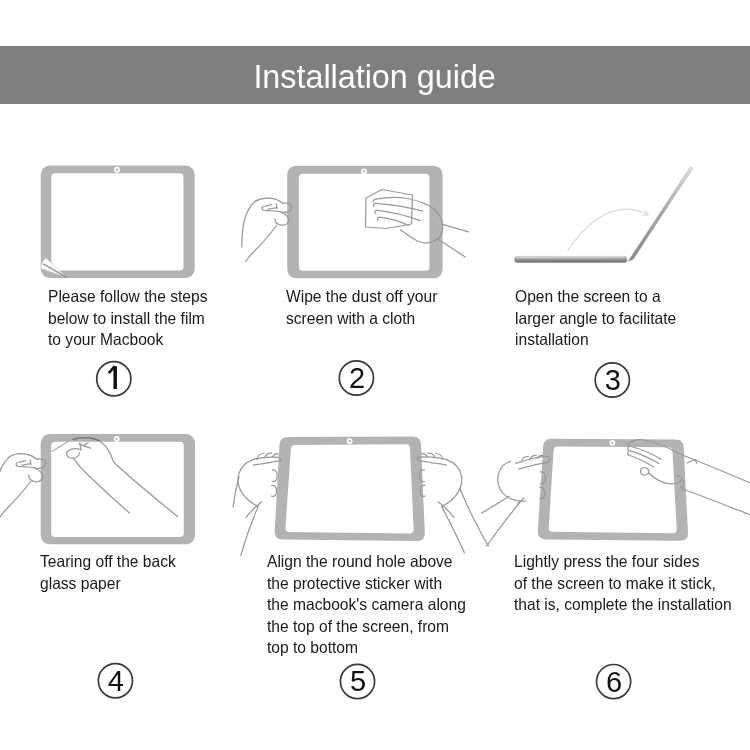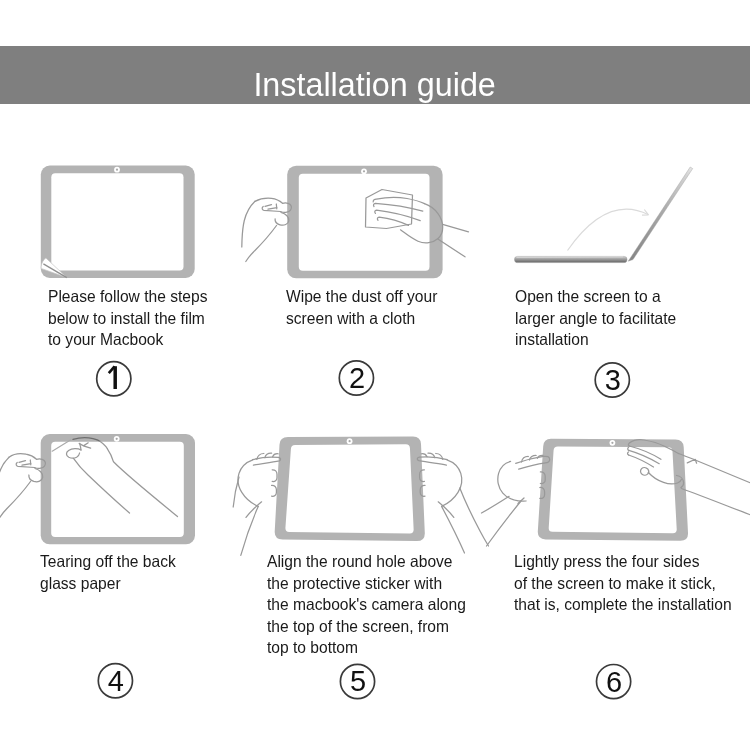--- a/index.html
+++ b/index.html
@@ -1,17 +1,17 @@
 <!DOCTYPE html>
 <html><head>
 <meta charset="utf-8">
 <style>
   html,body{margin:0;padding:0;background:#fff;}
   body{width:750px;height:750px;position:relative;font-family:"Liberation Sans",sans-serif;overflow:hidden;}
-  .banner{position:absolute;left:0;top:46px;width:750px;height:58px;background:#7f7f7f;display:flex;align-items:flex-end;justify-content:center;}
+  .banner{position:absolute;left:0;top:46px;width:750px;height:58px;background:#7f7f7f;display:flex;align-items:center;justify-content:center;}
   .banner span{display:inline-block;transform:scaleX(0.95);color:#fff;font-size:34px;letter-spacing:0;padding-top:2px;}
   .cap{position:absolute;font-size:16.5px;line-height:21.5px;color:#1a1a1a;transform:scaleX(0.945);transform-origin:left top;white-space:nowrap;}
   svg.layer{position:absolute;left:0;top:0;}
 </style>
 </head>
 <body>
 <div class="banner">
     <span>Installation guide</span>
   </div>
 

